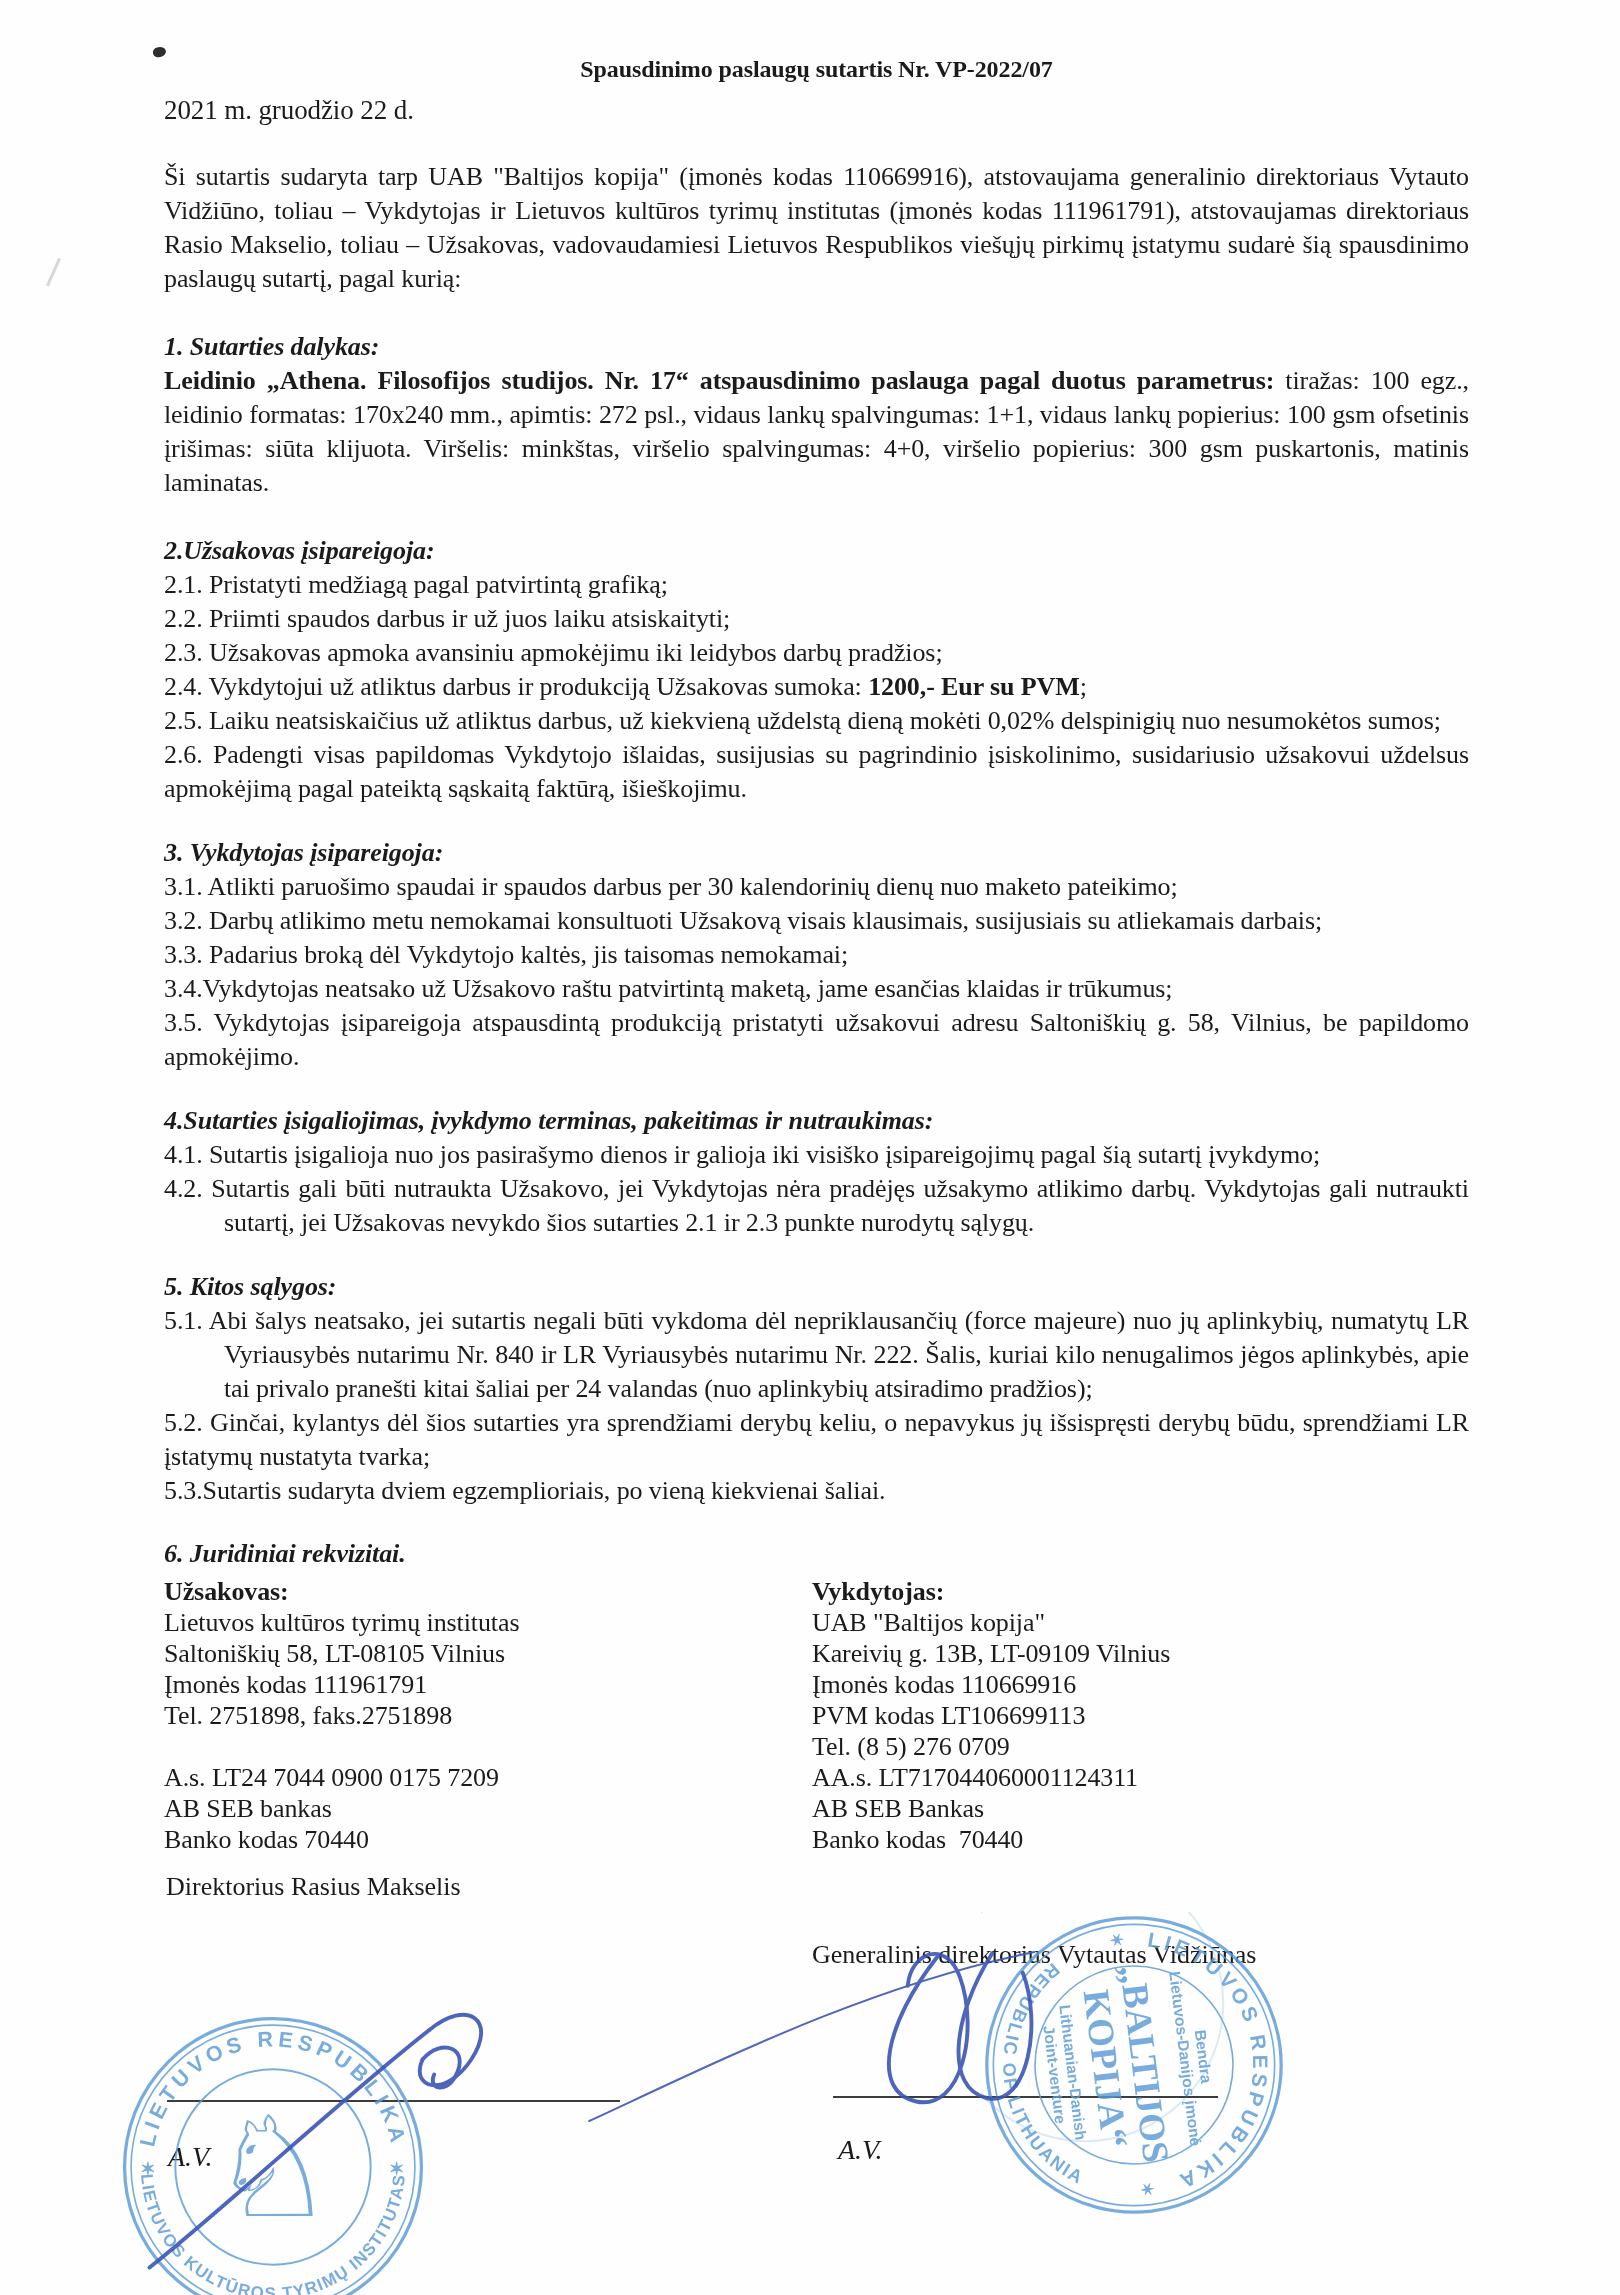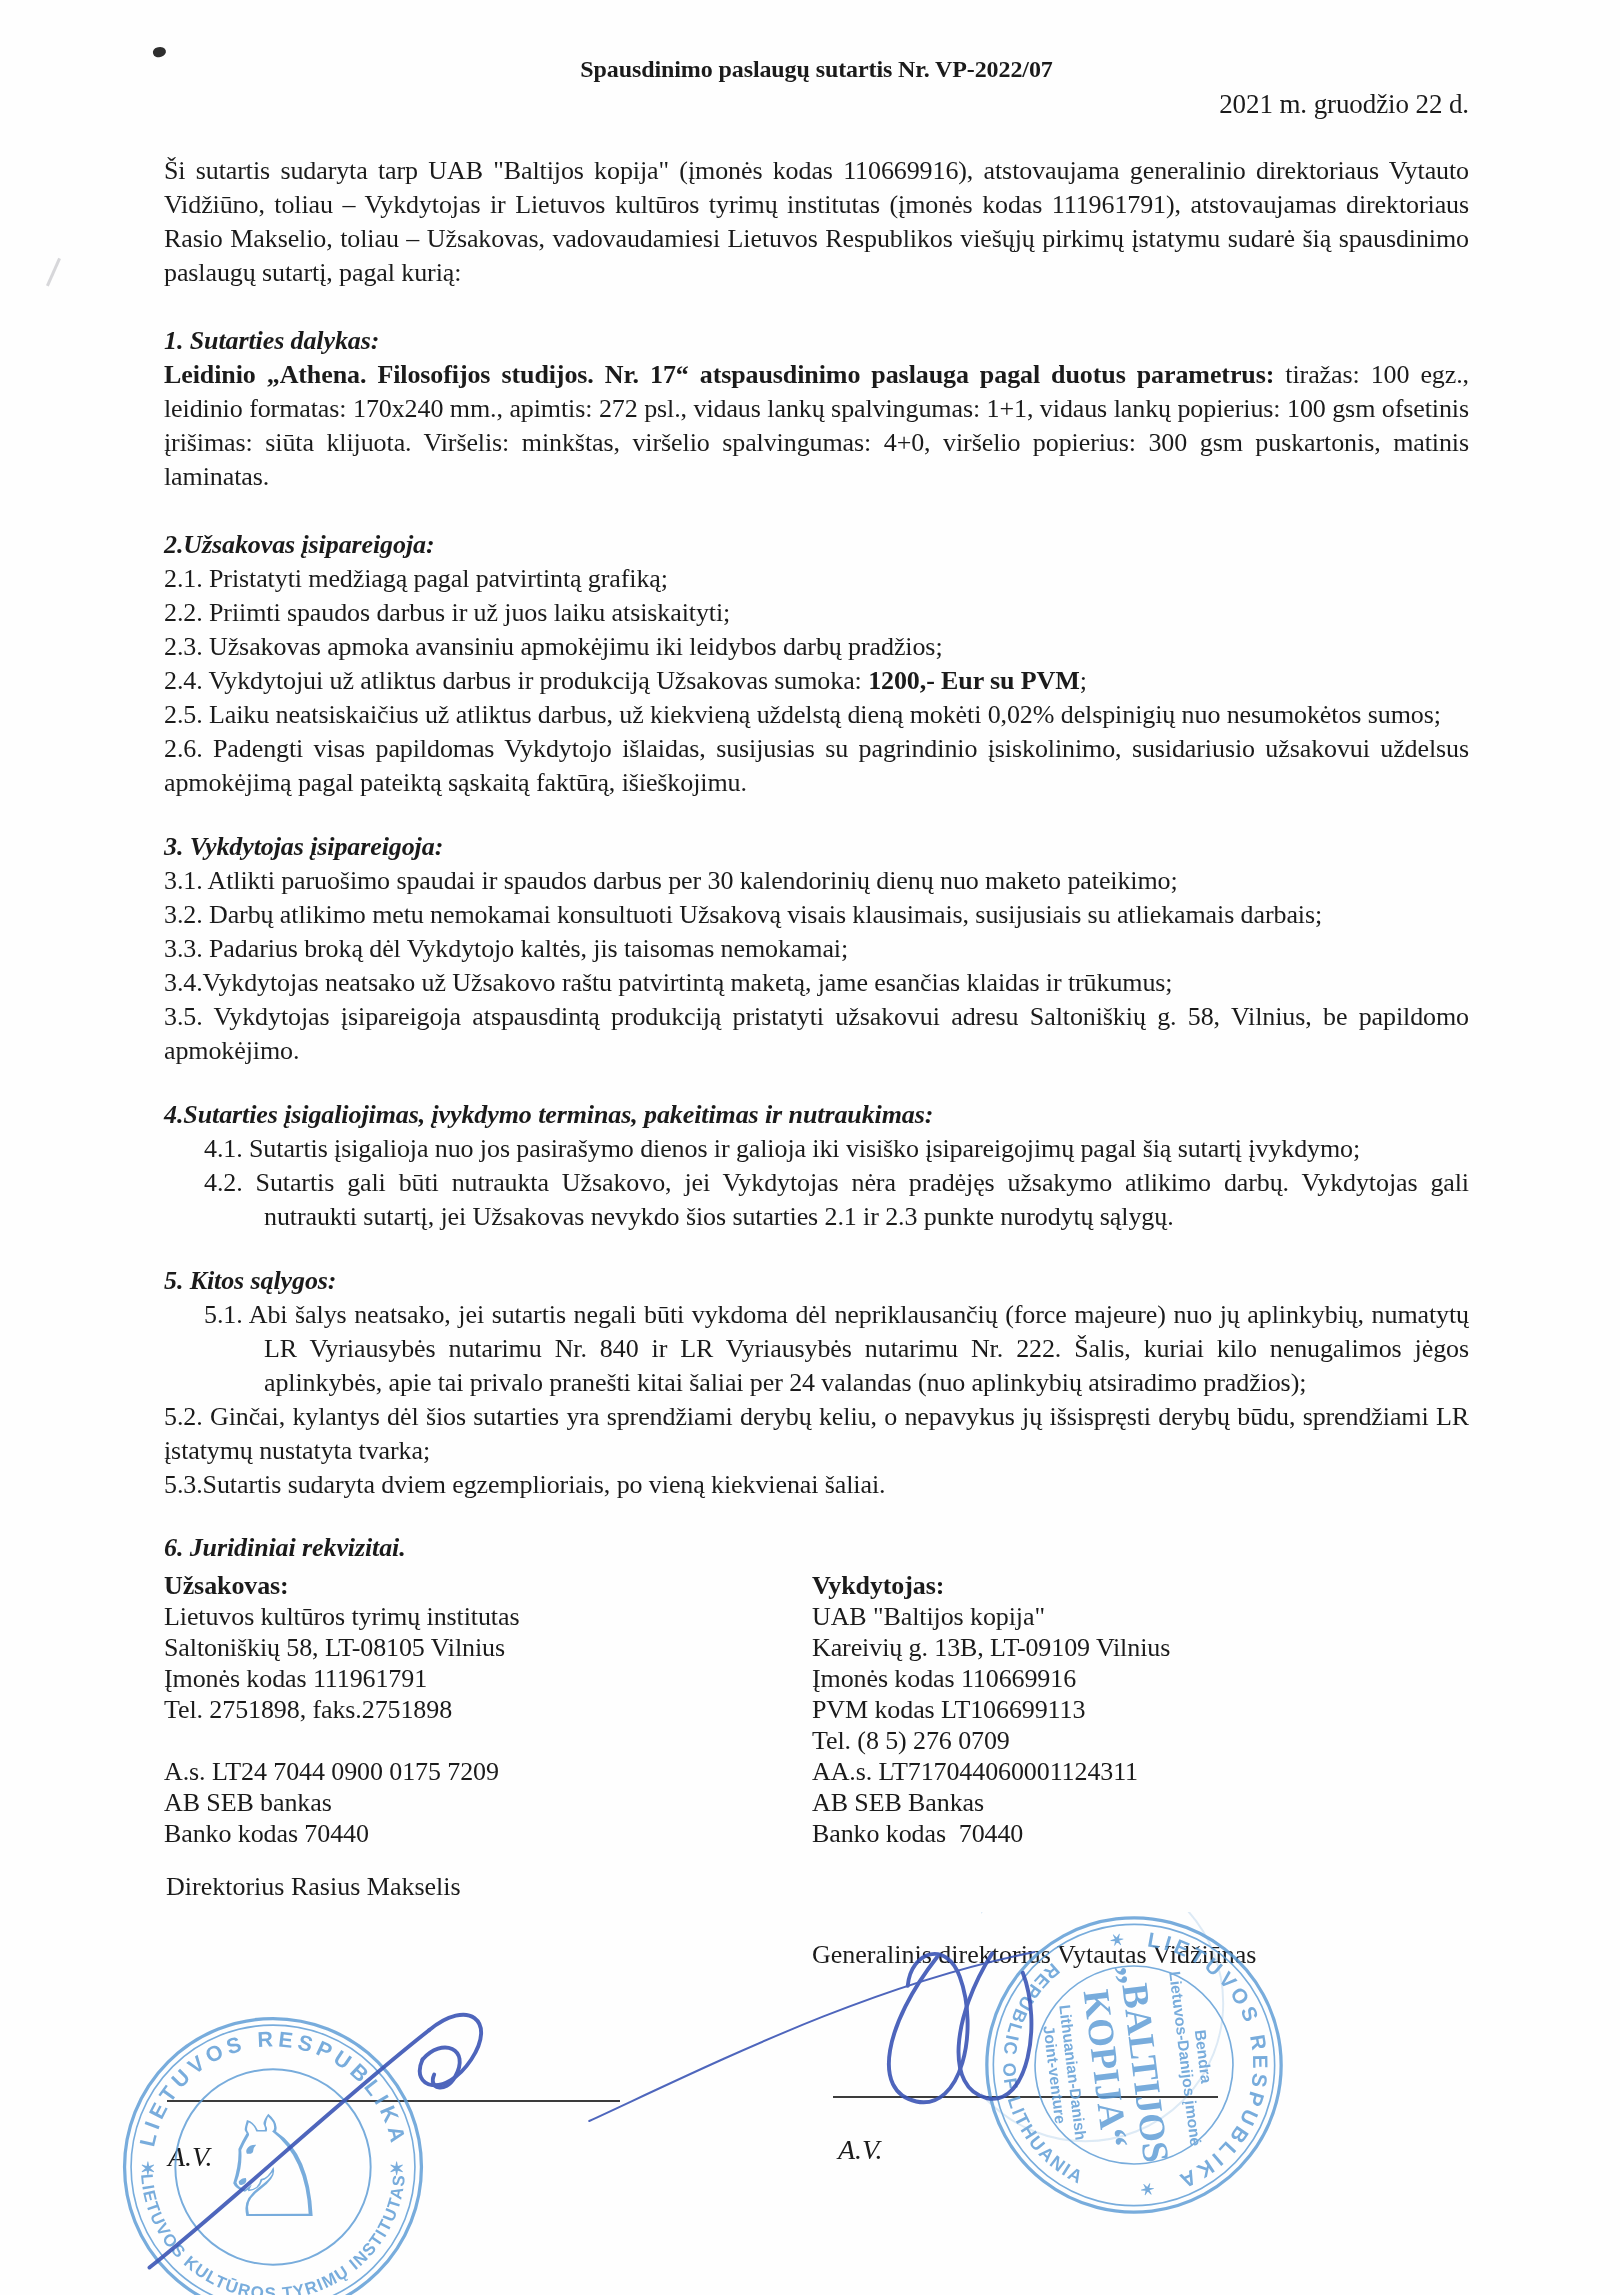--- a/index.html
+++ b/index.html
@@ -9,27 +9,27 @@
     background:#fefefe;
     overflow:hidden;
     font-family:"Liberation Serif", serif;
     color:#1b1b1b;
   }
   .content{
     position:absolute;left:164px;top:51px;width:1305px;
     font-size:26px;line-height:34px;letter-spacing:-0.1px;
   }
   .doc-title{font-size:24px;font-weight:bold;text-align:center;line-height:36px;}
-  .doc-date{font-size:27px;text-align:right;margin-top:1px;line-height:33px;}
+  .doc-date{font-size:27px;text-align:left;margin-top:7px;line-height:33px;}
   .intro{margin-top:33px;text-align:justify;}
   .sec-h{font-weight:bold;font-style:italic;margin-top:34px;}
   .sec-h.tight{margin-top:30px;}
   .para{text-align:justify;}
   .clause{text-align:justify;}
-  .clause.hang{padding-left:60px;text-indent:-60px;margin-left:40px;}
+  .clause.hang{padding-left:60px;text-indent:-60px;}
   .bold{font-weight:bold;}
   .req-heading{margin-top:29px;}
   .req-row{display:flex;margin-top:5.2px;line-height:31px;}
   .req-col-left{width:648px;flex:none;}
   .req-col-right{flex:1;}
   .req-title{font-weight:bold;}
   .req-line{min-height:31px;white-space:pre-wrap;}
   .signer{position:absolute;font-size:26px;}
   .signer.left{left:166px;top:1872px;}
   .signer.right{left:812px;top:1940px;}

